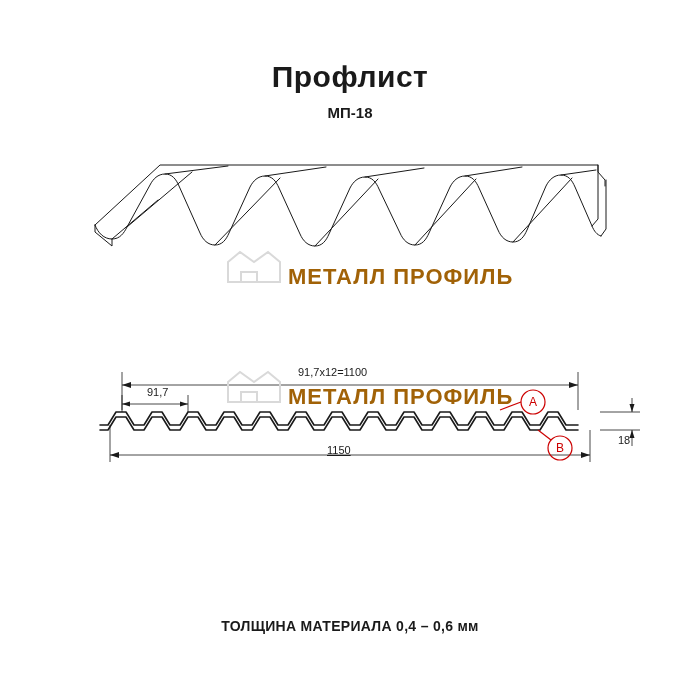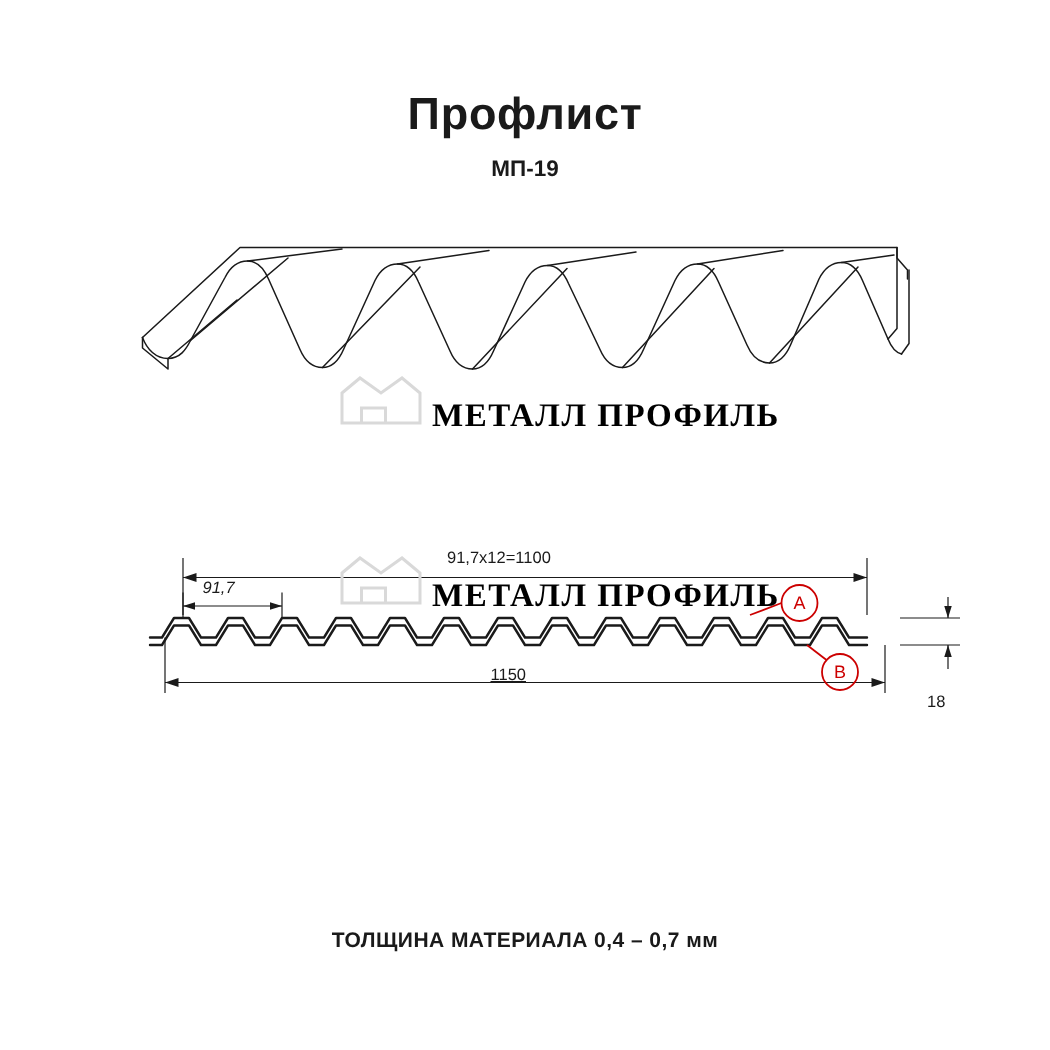--- a/index.html
+++ b/index.html
@@ -52,23 +52,23 @@
     font-weight: bold;
     letter-spacing: 0.3px;
     color: #1a1a1a;
   }
   .svg-layer {
     position: absolute;
     left: 0; top: 0;
   }
   .wm {
     position: absolute;
-    font-family: Liberation Serif, serif;
-    font-weight: bold;
-    color: #000000;
+    font-family: Liberation Sans, sans-serif;
+    font-weight: bold;
+    color: #a16207;
     white-space: nowrap;
     pointer-events: none;
   }
   .wm1 {
     left: 228px;
     top: 258px;
     font-size: 22px;
     letter-spacing: 1px;
   }
   .wm2 {
@@ -93,21 +93,21 @@
     color: #cc0000;
     font-weight: normal;
   }
 </style>
 </head>
 <body>
 
 <div class="page">
 
   <div class="title">Профлист</div>
-  <div class="subtitle">МП-19</div>
+  <div class="subtitle">МП-18</div>
 
   <svg class="svg-layer" width="700" height="700" viewBox="0 0 700 700">
     <g fill="none" stroke="#1a1a1a" stroke-width="1" stroke-linejoin="round" stroke-linecap="round">
 
       <path d="M 95 225 L 160 165 L 598 165 L 598 172 L 605 180 L 605 186"></path>
 
       <path d="M 95 225
                C 98 233 104 239 112 239
                C 120 239 124 233 127 227
                L 150 185 C 153 179 158 174 165 174
@@ -260,22 +260,22 @@
     <g class="wm-logo" fill="none" stroke="#d9d9d9" stroke-width="2">
       <path d="M 228 382 L 240 372 L 254 382 L 268 372 L 280 382 L 280 402 L 228 402 Z"></path>
       <path d="M 241 402 L 241 392 L 257 392 L 257 402"></path>
     </g>
   </svg>
 
   <div class="wm wm1" style="left:288px; top:264px;">МЕТАЛЛ ПРОФИЛЬ</div>
   <div class="wm wm2" style="left:288px; top:384px;">МЕТАЛЛ ПРОФИЛЬ</div>
 
   <div class="dim-label" style="left:298px; top:366px;">91,7x12=1100</div>
-  <div class="dim-label" style="left:135px; top:386px;font-style:italic;">91,7</div>
+  <div class="dim-label" style="left:147px; top:386px;">91,7</div>
   <div class="dim-label" style="left:327px; top:444px;text-decoration:underline;">1150</div>
-  <div class="dim-label" style="left:618px; top:434px;margin-top:28px;">18</div>
+  <div class="dim-label" style="left:618px; top:434px;">18</div>
 
   <div class="callout-label" style="left:529px; top:395px;">A</div>
   <div class="callout-label" style="left:556px; top:441px;">B</div>
 
-  <div class="footer-note">ТОЛЩИНА МАТЕРИАЛА 0,4 – 0,7 мм</div>
+  <div class="footer-note">ТОЛЩИНА МАТЕРИАЛА 0,4 – 0,6 мм</div>
 
 </div>
 
 </body></html>

